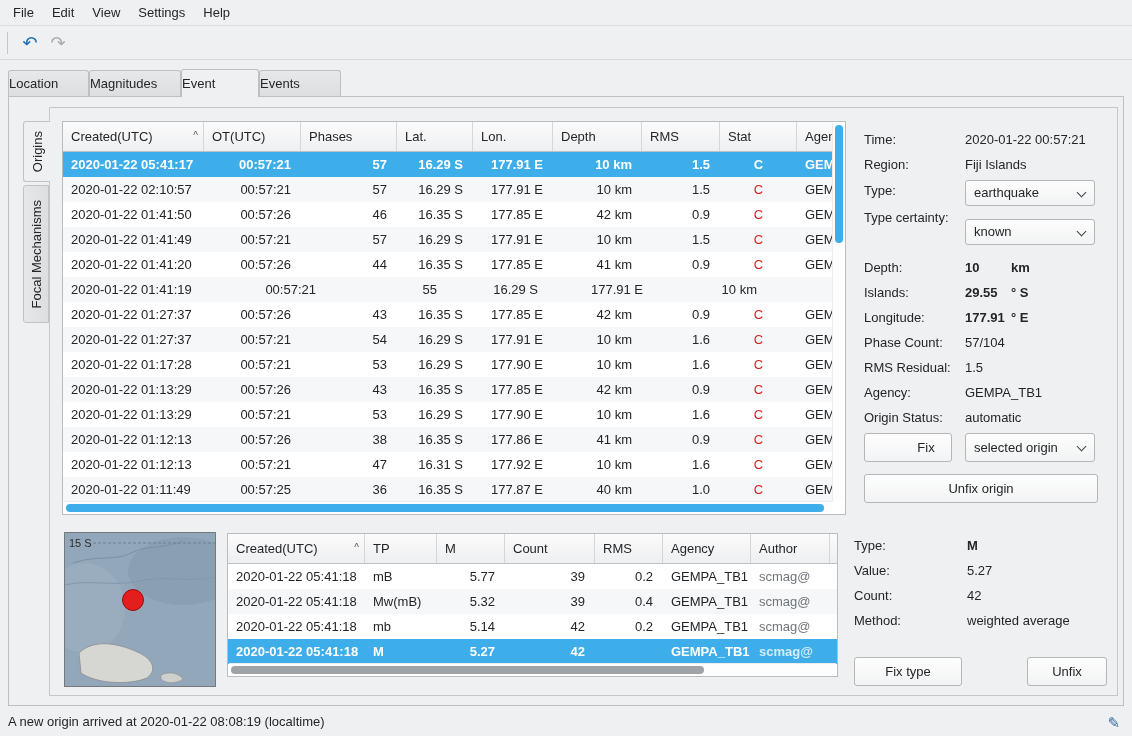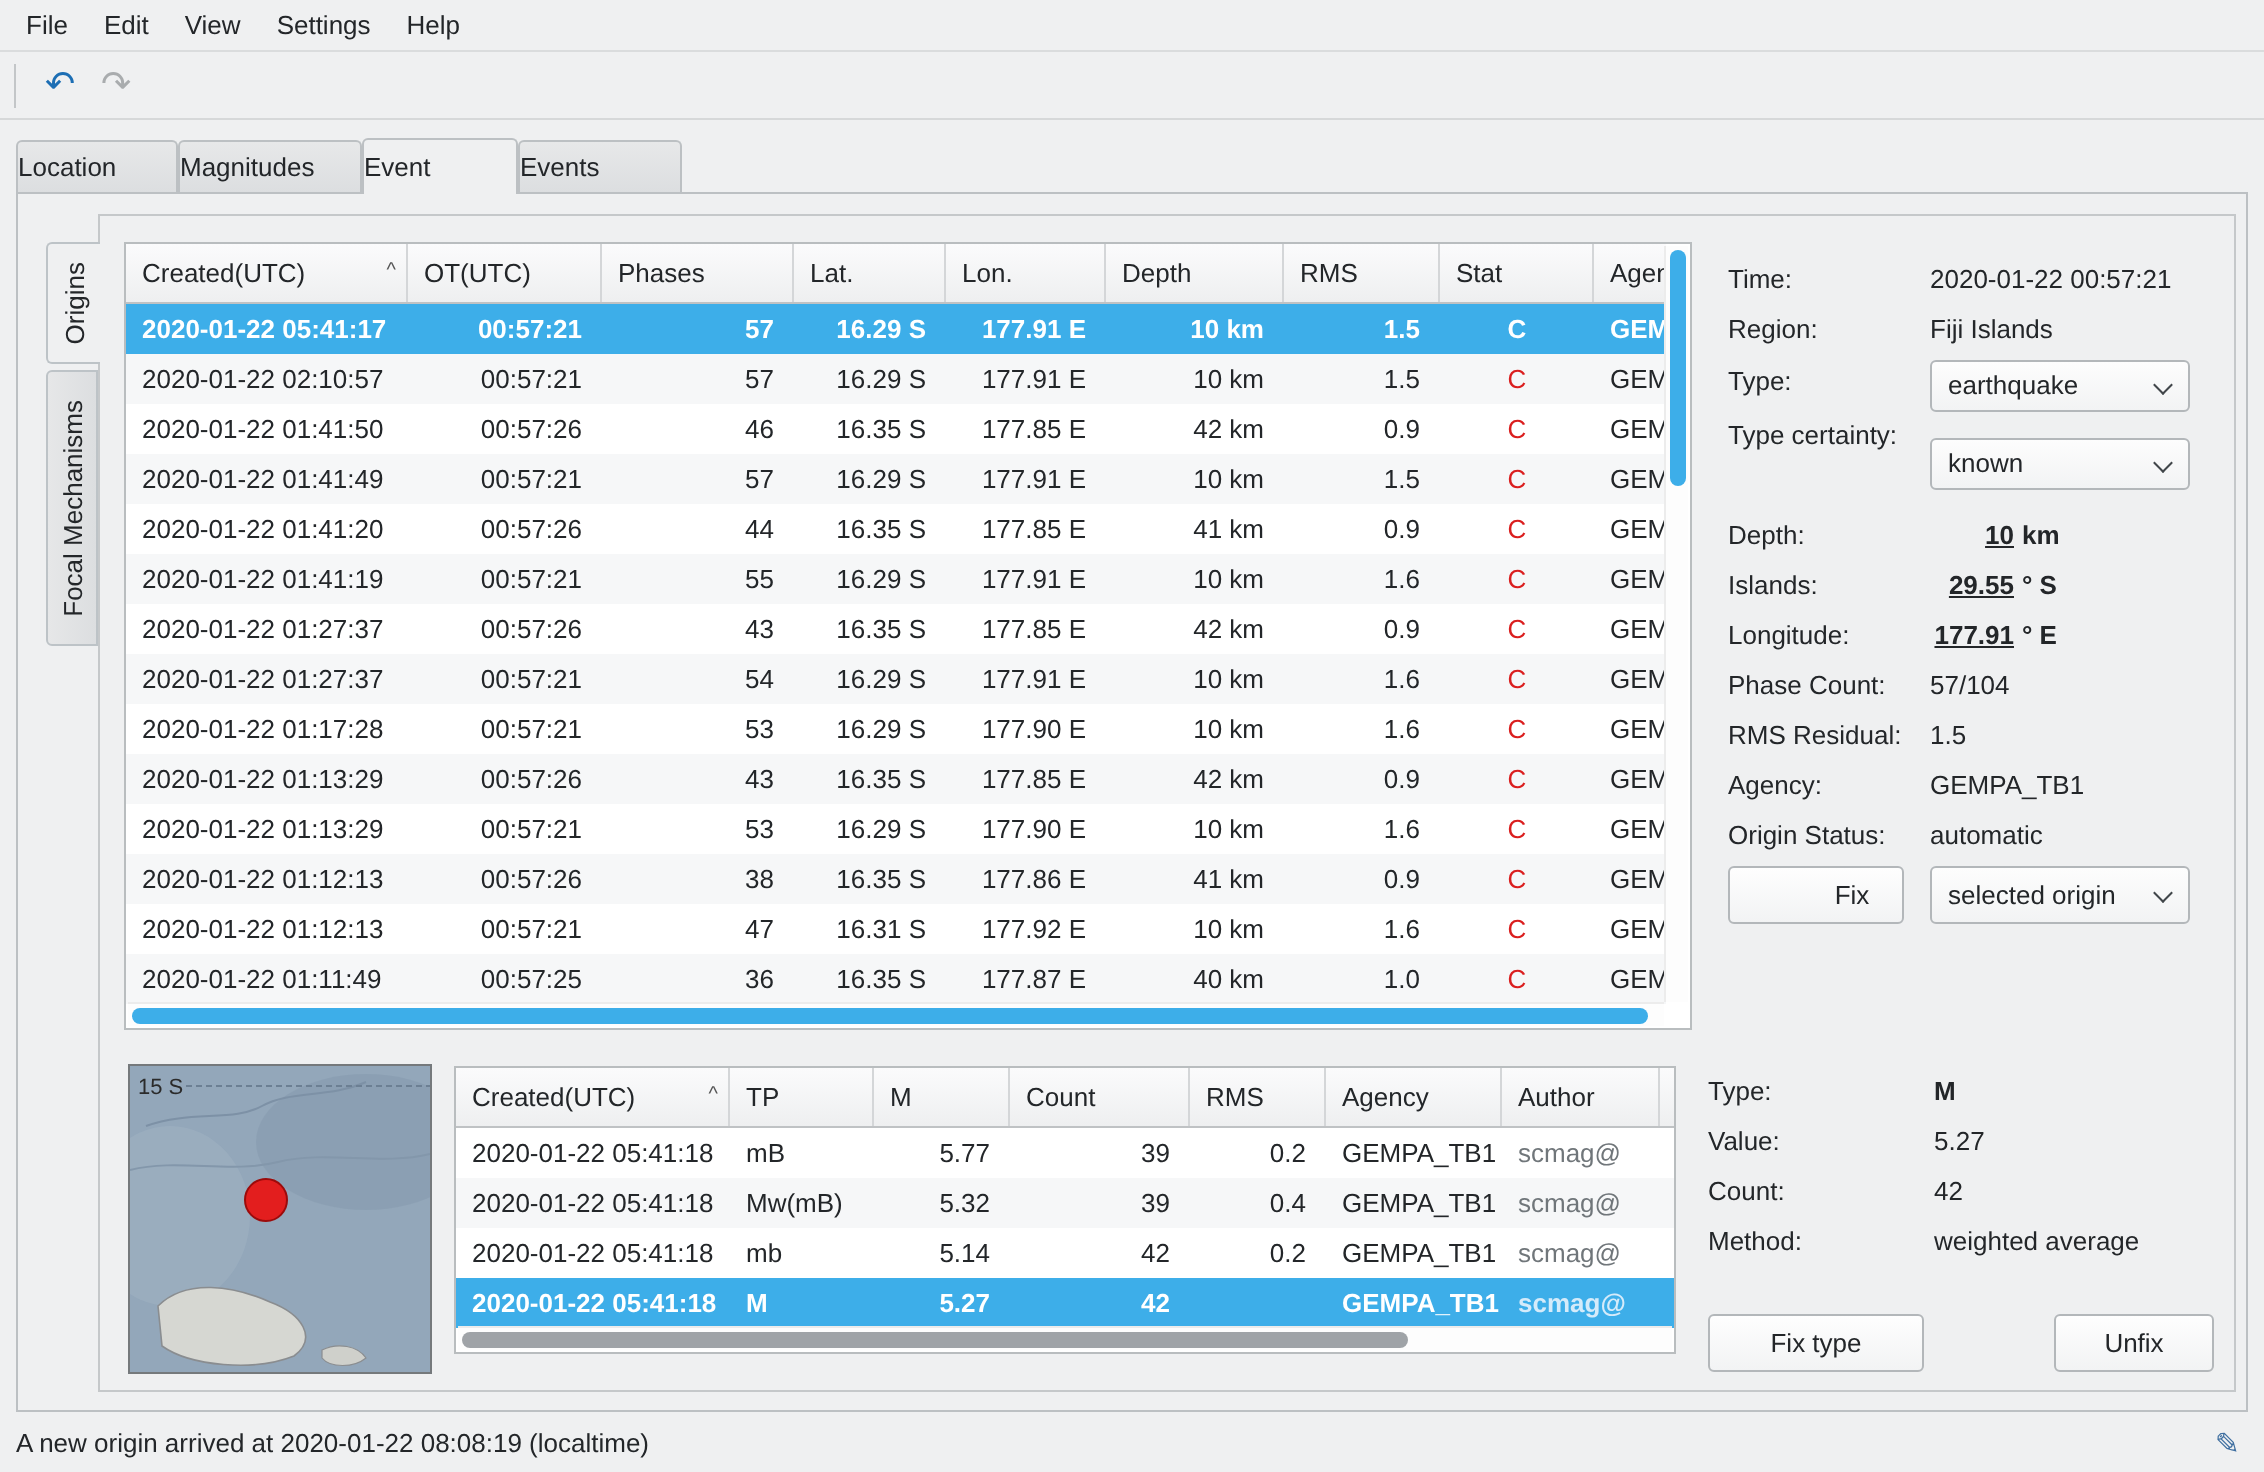--- a/index.html
+++ b/index.html
@@ -60,21 +60,21 @@
   .hscroll .thumb { position:absolute; top:2px; left:2px; height:8px; border-radius:4px; }
   .hscroll .thumb.blue { background:#3daee9; width:calc(100% - 10px); }
   .hscroll .thumb.gray { background:#9fa3a7; width:78%; }
 
   
   .op-panel { position:absolute; left:804px; top:14px; width:260px; height:400px; }
   .mp-panel { position:absolute; left:804px; top:424px; width:262px; height:160px; }
   .p-row { position:absolute; left:0; width:100%; height:20px; line-height:20px; }
   .dp-label { position:absolute; left:10px; }
   .dp-value { position:absolute; left:111px; white-space:nowrap; }
-  .dp-num { position:absolute; left:111px; width:42px; text-align:right; font-weight:bold;text-decoration:underline; }
+  .dp-num { position:absolute; left:111px; width:42px; font-weight:bold; }
   .dp-unit { position:absolute; left:157px; font-weight:bold; }
   .mp-label { position:absolute; left:0; }
   .mp-value { position:absolute; left:113px; white-space:nowrap; }
   .bold { font-weight:bold; }
 
   .combo { position:absolute; height:26px; border:1px solid #b3b7ba; border-radius:3px; background:linear-gradient(#fdfdfd,#f2f3f4); line-height:24px; }
   .combo .combo-text { display:block; padding-left:8px; overflow:hidden; white-space:nowrap; padding-right:22px; }
   .chev { position:absolute; right:9px; top:8px; width:7px; height:7px; border-right:1.5px solid #41464a; border-bottom:1.5px solid #41464a; transform:rotate(45deg); }
   .combo.tall { height:29px; line-height:27px; }
   .combo.tall .chev { top:9px; }
@@ -191,21 +191,21 @@
               <div class="td al-l">2020-01-22 01:41:20</div>
               <div class="td al-r">00:57:26</div>
               <div class="td al-r">44</div>
               <div class="td al-r">16.35 S</div>
               <div class="td al-r">177.85 E</div>
               <div class="td al-r">41 km</div>
               <div class="td al-r">0.9</div>
               <div class="td al-c stat">C</div>
               <div class="td al-l">GEMPA_TB1</div>
             </div>
-            <div class="trow alt" style="grid-template-columns: 141px 97px 96px 76px 80px 89px 78px 77px 37px;">
+            <div class="trow alt" style="grid-template-columns: 141px 97px 96px 76px 80px 89px 78px 77px 37px; gap: 25px;">
               <div class="td al-l">2020-01-22 01:41:19</div>
               <div class="td al-r">00:57:21</div>
               <div class="td al-r">55</div>
               <div class="td al-r">16.29 S</div>
               <div class="td al-r">177.91 E</div>
               <div class="td al-r">10 km</div>
               <div class="td al-r">1.6</div>
               <div class="td al-c stat">C</div>
               <div class="td al-l">GEMPA_TB1</div>
             </div>
@@ -354,20 +354,21 @@
         </div>
         <div class="p-row" style="top:286px;">
           <span class="dp-label">Origin Status:</span>
           <span class="dp-value">automatic</span>
         </div>
         <div class="btn" style="left:10px;top:311px;width:88px;padding-left:36px;">Fix</div>
         <div class="combo tall" style="left:111px;top:311px;width:130px;">
           <span class="combo-text">selected origin</span>
           <span class="chev"></span>
         </div>
+        <div class="btn" style="left:10px;top:352px;width:234px;">Unfix origin</div>
       </div>
 
       <div class="map">
         <svg width="150" height="153" viewBox="0 0 150 153">
           <rect x="0" y="0" width="150" height="153" fill="#93a7ba"></rect>
           <ellipse cx="118" cy="38" rx="55" ry="34" fill="#8a9eb2" opacity="0.8"></ellipse>
           <ellipse cx="20" cy="75" rx="40" ry="45" fill="#9cafc0" opacity="0.7"></ellipse>
           <path d="M8,30 C30,22 52,28 66,20 C80,12 100,16 118,8" stroke="#7d91a6" stroke-width="1" fill="none"></path>
           <path d="M0,52 C24,46 50,54 74,48 C98,42 126,50 150,44" stroke="#8397ab" stroke-width="1" fill="none"></path>
           <line x1="28" y1="10" x2="150" y2="10" stroke="#6c7f93" stroke-width="1" stroke-dasharray="3,2"></line>

